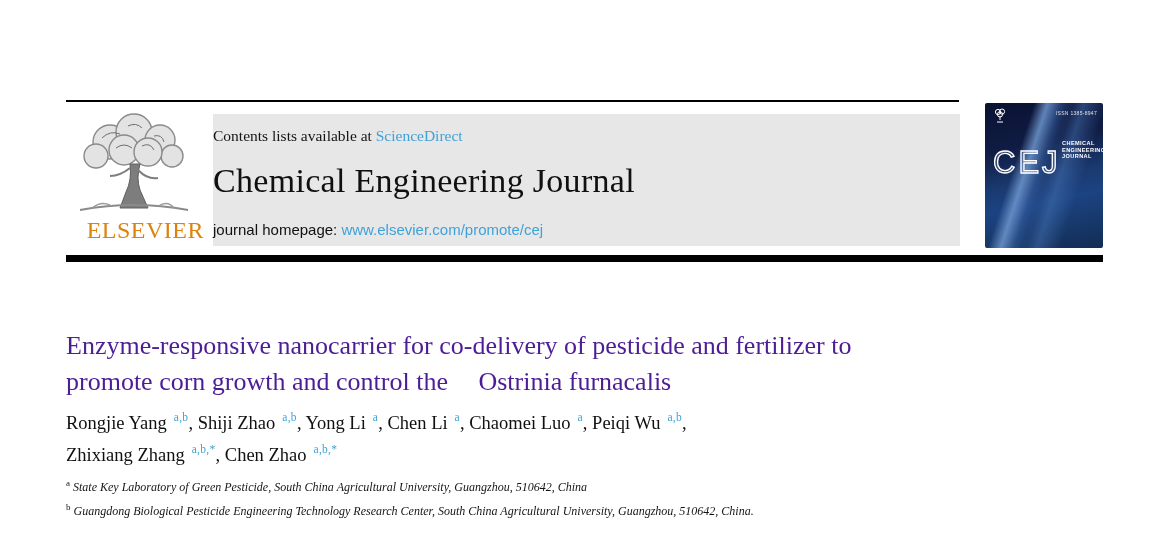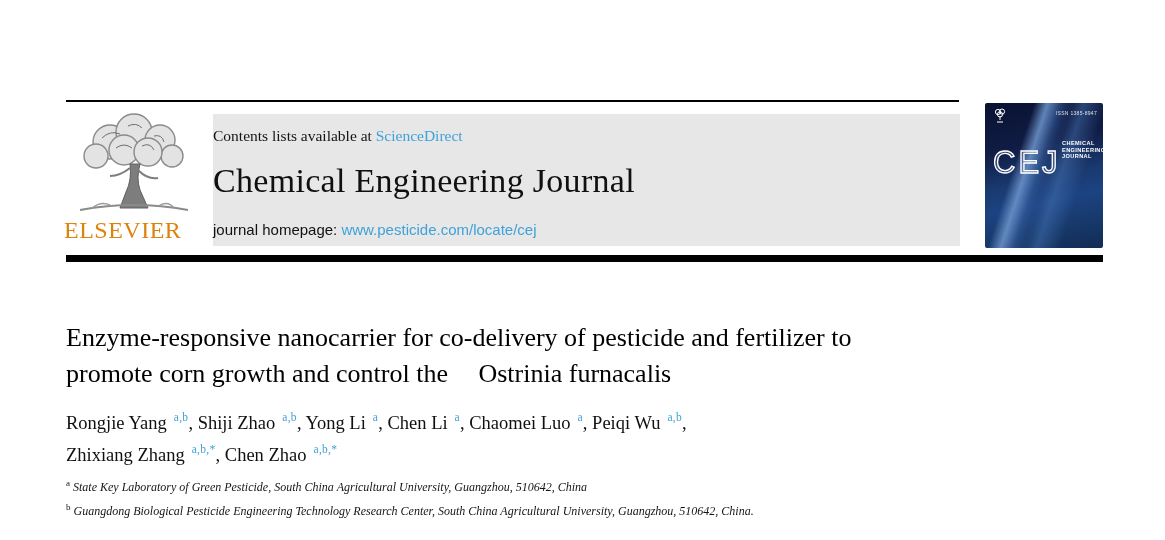--- a/index.html
+++ b/index.html
@@ -12,21 +12,21 @@
     position:absolute;top:57px;left:0;width:100%;text-align:center;
     font-size:14.5px;color:#1f6fa5;letter-spacing:.2px;
   }
   
   .rule-thin{position:absolute;top:100px;left:66px;width:893px;height:2px;background:#000;}
   .rule-thick{position:absolute;top:255px;left:66px;width:1037px;height:7px;background:#000;}
   
   .elsevier{position:absolute;left:64px;top:110px;width:140px;height:140px;}
   .elsevier svg{display:block;margin:2px auto 0 auto;}
   .elsevier-word{
-    margin-top:1px;text-align:left;font-size:24px;letter-spacing:.5px;
+    margin-top:1px;text-align:right;font-size:24px;letter-spacing:.5px;
     color:#de820e;font-family:"Liberation Serif",serif;font-weight:400;
   }
   
   .banner{
     position:absolute;left:213px;top:114px;width:747px;height:132px;
     background:#e7e7e7;text-align:left;
   }
   .contents-line{margin-top:13px;font-size:15.5px;color:#141414;}
   .link-light{color:#3ea2d8;text-decoration:none;}
   .banner-title{margin-top:17px;font-size:34px;color:#101010;letter-spacing:.3px;}
@@ -53,22 +53,22 @@
     font-family:"Liberation Sans",sans-serif;font-weight:400;font-size:31px;letter-spacing:3px;
     color:rgba(255,255,255,.14);margin-top:16px;-webkit-text-stroke:1.3px #ffffff;
   }
   .cover-title{
     position:absolute;top:37px;left:77px;
     font-family:"Liberation Sans",sans-serif;font-weight:700;font-size:5.6px;line-height:6.6px;
     color:#ffffff;letter-spacing:.4px;
   }
   
   .article-title{
-    position:absolute;left:66px;top:320px;width:980px;
-    font-size:26px;line-height:36px;color:#000000;
+    position:absolute;left:66px;top:328px;width:980px;
+    font-size:26px;line-height:36px;color:#4c1d95;
   }
   .article-title .it{margin-left:24px;}
   .authors{
     position:absolute;left:66px;top:405px;width:980px;
     font-size:18.5px;line-height:27px;color:#101010;
   }
   .authors sup{
     font-size:11.5px;color:#3ea2d8;margin-left:7px;letter-spacing:.3px;
     position:relative;top:-1px;
   }
@@ -112,21 +112,21 @@
   <div class="banner">
     <div class="contents-line">
       <span>Contents lists available at</span>
       <span> </span>
       <a href="#" class="link-light">ScienceDirect</a>
     </div>
     <div class="banner-title">Chemical Engineering Journal</div>
     <div class="homepage-line">
       <span>journal homepage:</span>
       <span> </span>
-      <a href="#" class="link-light">www.pesticide.com/locate/cej</a>
+      <a href="#" class="link-light">www.elsevier.com/promote/cej</a>
     </div>
   </div>
 
   <div class="cover">
     <svg class="cover-mini-tree" width="12" height="16" viewBox="0 0 12 16">
       <g stroke="#ffffff" fill="none" stroke-width="1">
         <circle cx="4" cy="4" r="2.6"></circle>
           <circle cx="8" cy="3.6" r="2.6"></circle>
           <circle cx="6" cy="6.4" r="2.6"></circle>
         <path d="M6 8 v4 M3 14 h6"></path>

